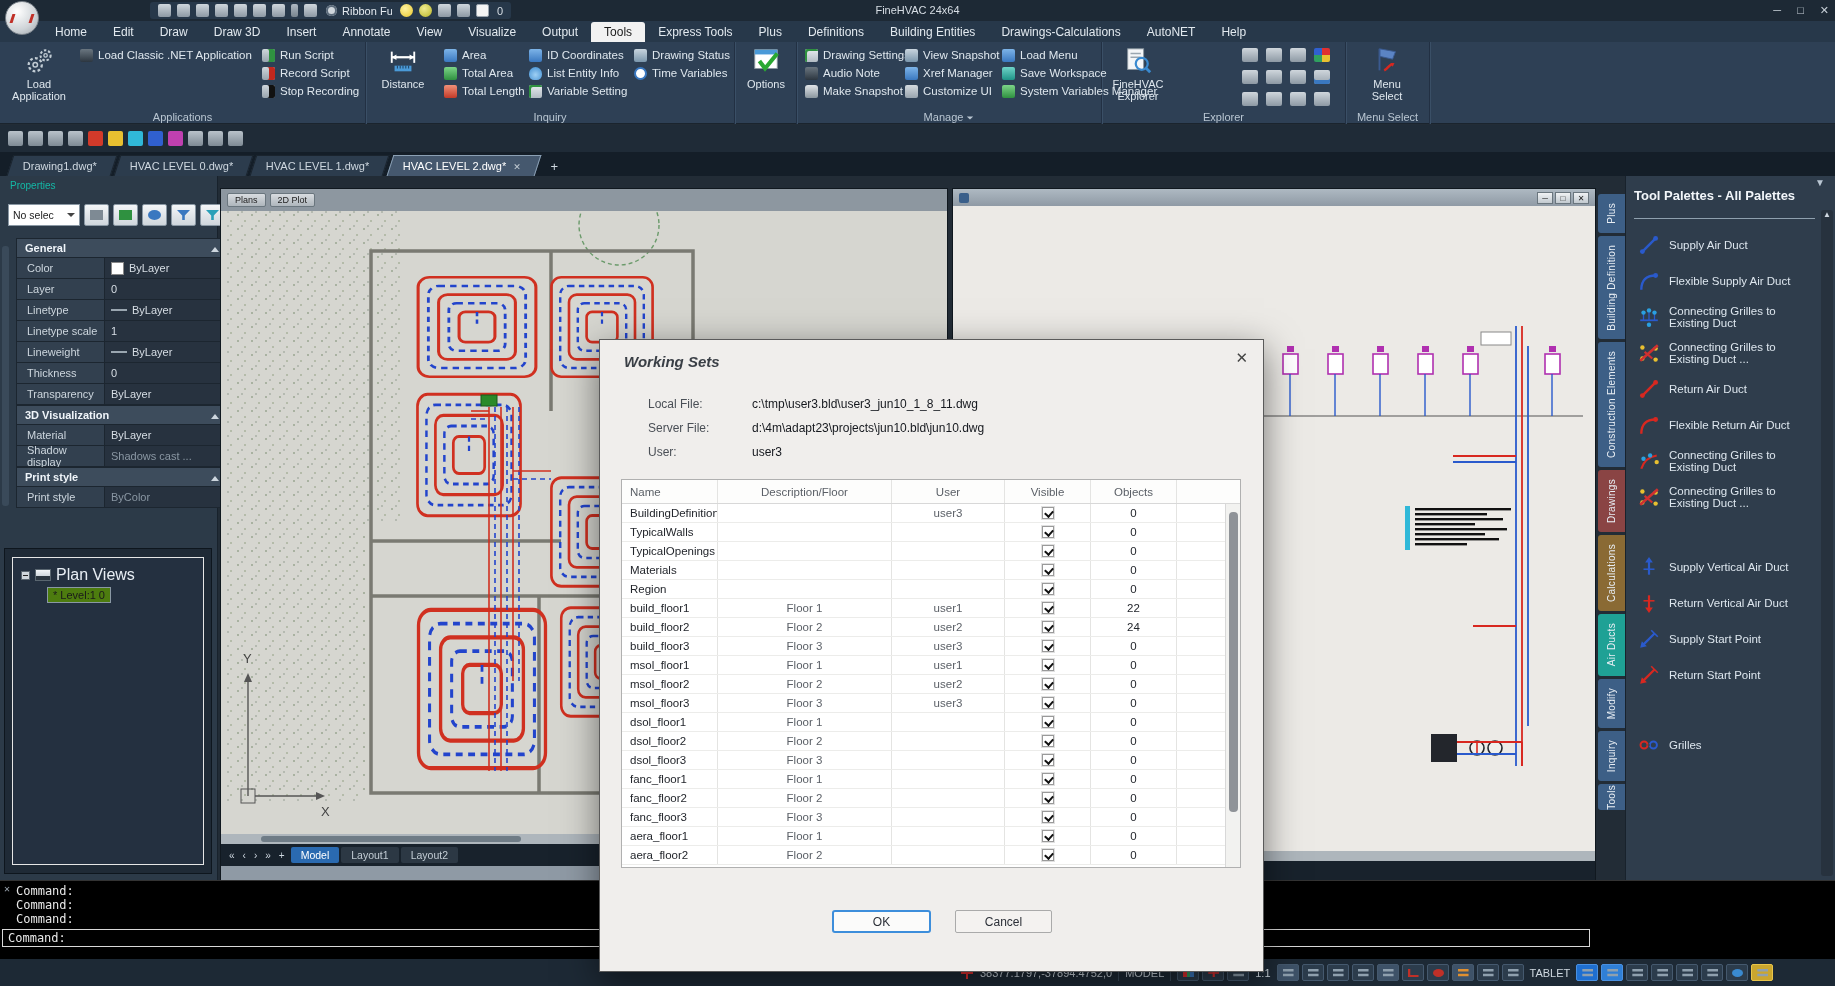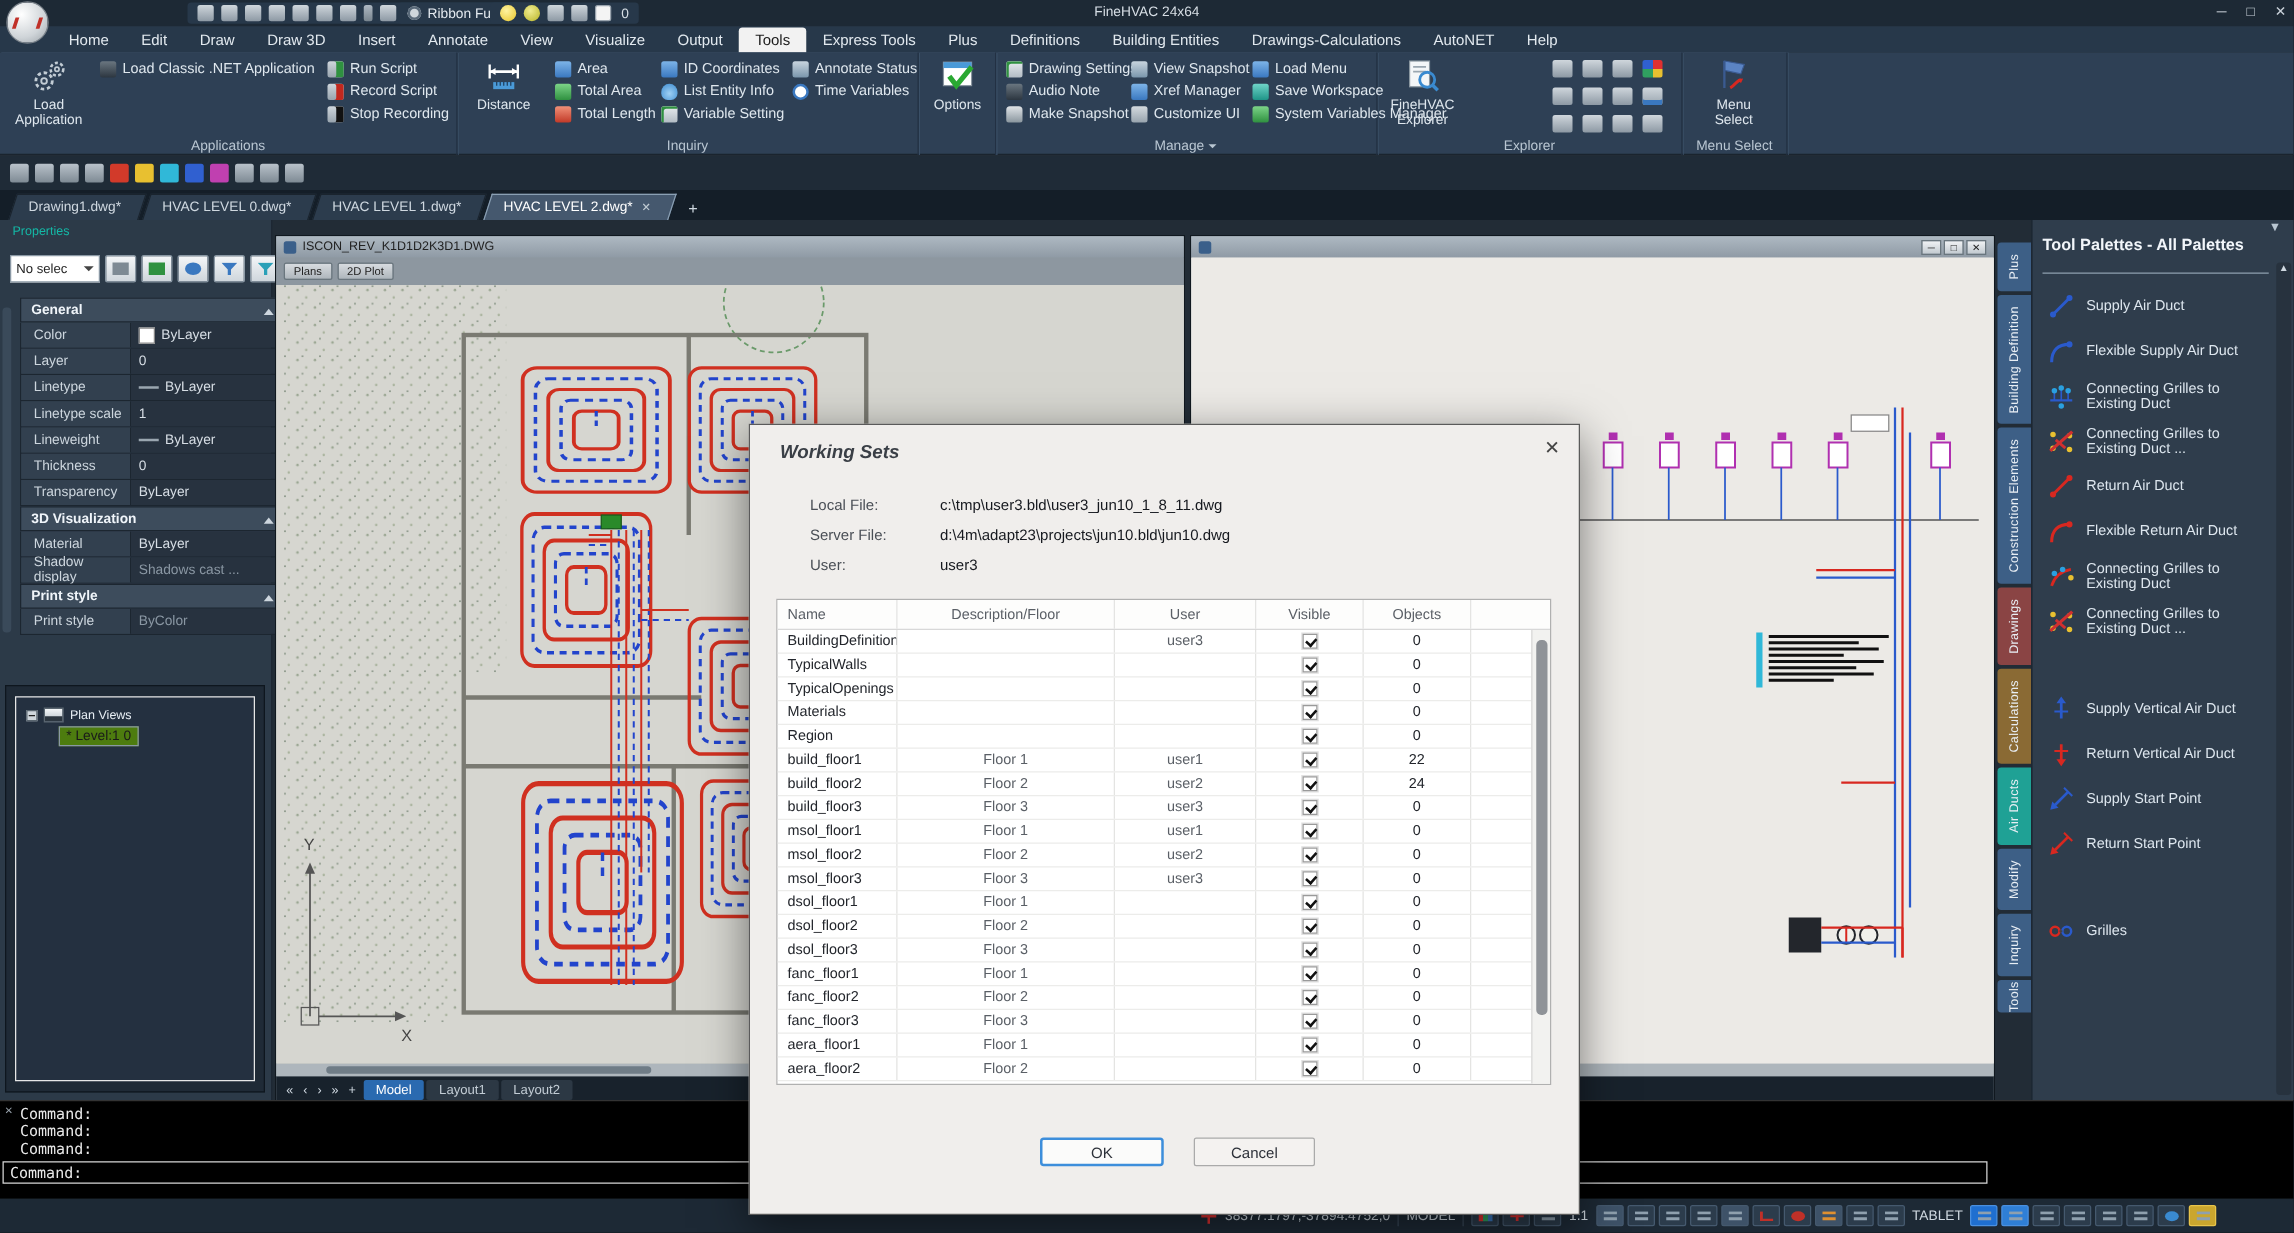--- a/index.html
+++ b/index.html
@@ -98,21 +98,21 @@
   .prow{display:flex;height:21px;border:1px solid #1c2630;border-top:none;font-size:11px;}
   .plabel{width:88px;background:#32404f;color:#cdd6de;display:flex;align-items:center;padding:0 0 0 10px;border-right:1px solid #1c2630;}
   .pval{flex:1;background:#27323f;color:#d7dee5;display:flex;align-items:center;padding:0 6px;gap:5px;}
   .prow.with-swatch .pval::before{content:"";width:11px;height:11px;background:#fff;border:1px solid #888;}
   .prow.with-line .pval::before{content:"";width:16px;border-top:2px solid #9aa6b0;}
   .prow.dim .pval{color:#8a97a3;}
   .props-scroll{position:absolute;left:2px;top:70px;width:7px;height:260px;background:#3a4a5a;border-radius:3px;}
   
   #planviews{position:absolute;left:4px;top:372px;width:208px;height:326px;background:#1f2a36;border:1px solid #0e161e;}
   .pv-inner{position:absolute;left:7px;top:8px;right:7px;bottom:8px;border:1px solid #e6e6e6;background:#243040;}
-  .pv-row1{display:flex;align-items:center;gap:5px;color:#e8eef4;font-size:10px;margin:8px 0 0 8px;}
+  .pv-row1{display:flex;align-items:center;gap:5px;color:#e8eef4;font-size:16px;margin:8px 0 0 8px;}
   .pv-expand{width:9px;height:9px;background:#cfd6dc;border:1px solid #5a6670;position:relative;}
   .pv-expand::after{content:"";position:absolute;left:1px;top:3px;width:5px;height:1px;background:#222;}
   .pv-icon{width:16px;height:12px;background:linear-gradient(#f4f6f8,#b8c2ca);border:1px solid #5a6670;box-shadow:0 -4px 0 #2c3640 inset;}
   .pv-child{margin:3px 0 0 34px;display:inline-block;background:#4d7c0f;color:#1a1a1a;font-size:11px;padding:1px 5px;border:1px solid #8a98a4;}
 
   
   .dwin{position:absolute;top:12px;background:#8f9aa5;border:1px solid #10181f;}
   #winL{left:220px;width:728px;height:694px;}
   #winR{left:952px;width:644px;height:694px;}
   .dwin-title{height:17px;background:linear-gradient(#aeb9c2,#8f9aa5);display:flex;align-items:center;gap:5px;padding:0 6px;font-size:10px;color:#222;}
@@ -472,21 +472,21 @@
             <span>List Entity Info</span>
           </div>
           <div class="ritem">
             <span class="ric i-graygreen"></span>
             <span>Variable Setting</span>
           </div>
       </div>
       <div class="rcol" style="left:268px;">
         <div class="ritem">
             <span class="ric i-bluegray"></span>
-            <span>Annotate Status</span>
+            <span>Drawing Status</span>
           </div>
           <div class="ritem">
             <span class="ric i-clock"></span>
             <span>Time Variables</span>
           </div>
       </div>
       <div class="rsec">Inquiry</div>
     </div>
 
     <div class="rpanel" style="left:735px;width:62px;">
@@ -678,24 +678,20 @@
             <span class="pv-expand"></span>
             <span class="pv-icon"></span>
             <span>Plan Views</span>
           </div>
           <span class="pv-child">* Level:1  0</span>
         </div>
       </div>
     </div>
 
     <div class="dwin" id="winL">
-      <div class="dwin-title">
-        <span class="mini-ic"></span>
-        <span>ISCON_REV_K1D1D2K3D1.DWG</span>
-      </div>
       <div class="dwin-btnrow">
         <span class="vbtn">Plans</span>
           <span class="vbtn">2D Plot</span>
       </div>
       <div class="dcanvas">
         <svg width="728" height="623" viewBox="0 0 728 623">
           <defs>
             <pattern id="stip" width="14" height="14" patternUnits="userSpaceOnUse">
               <circle cx="3" cy="4" r="1" fill="#9aa692"></circle>
               <circle cx="10" cy="10" r="1" fill="#a8b29c"></circle>

